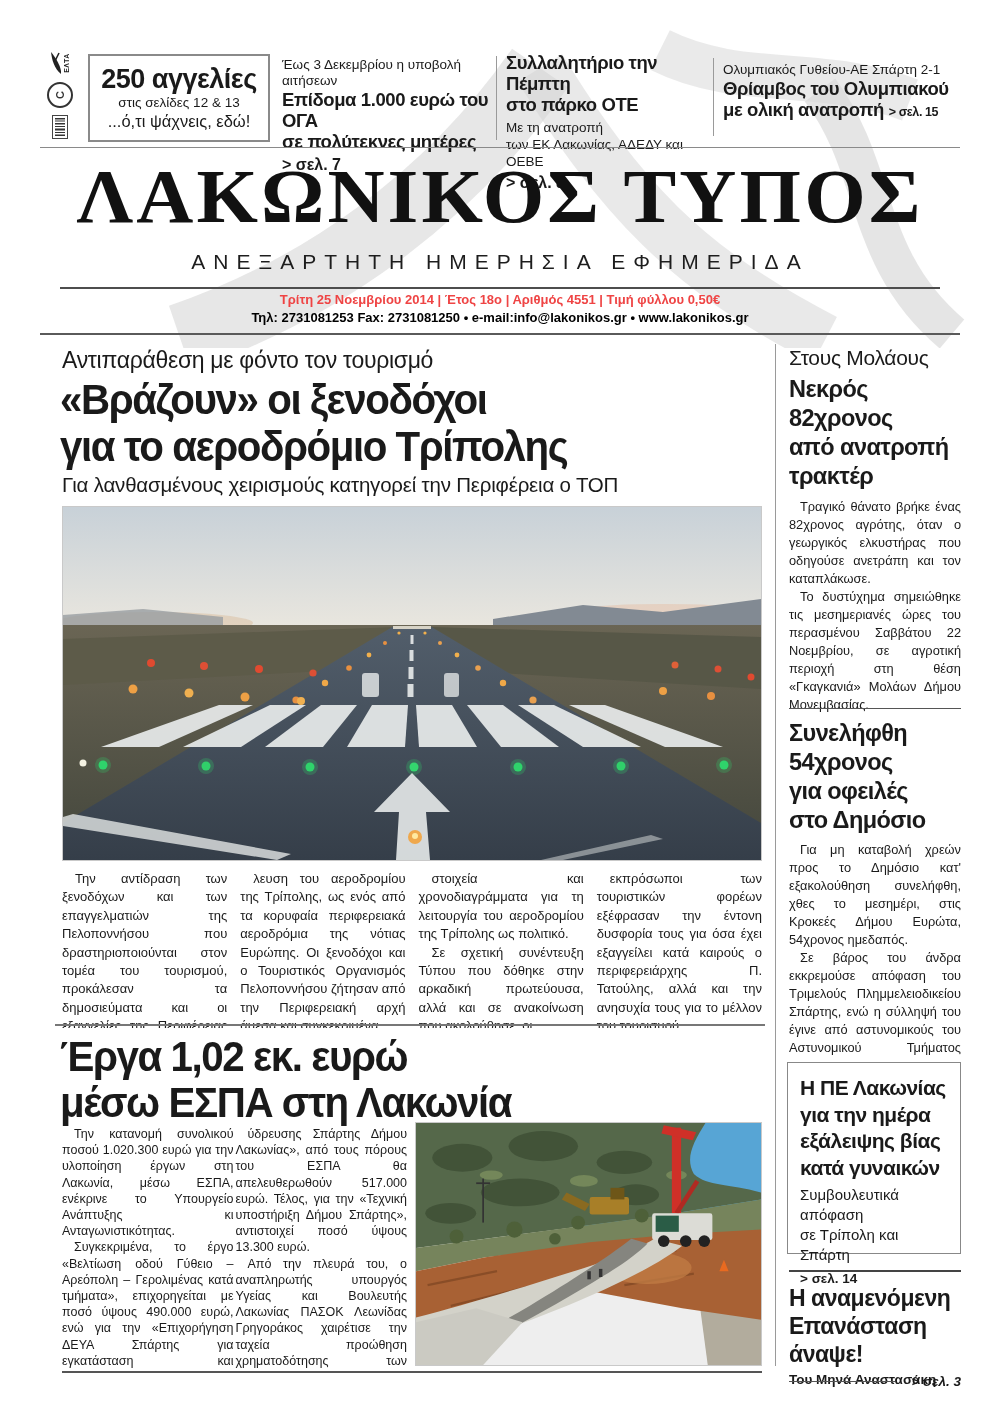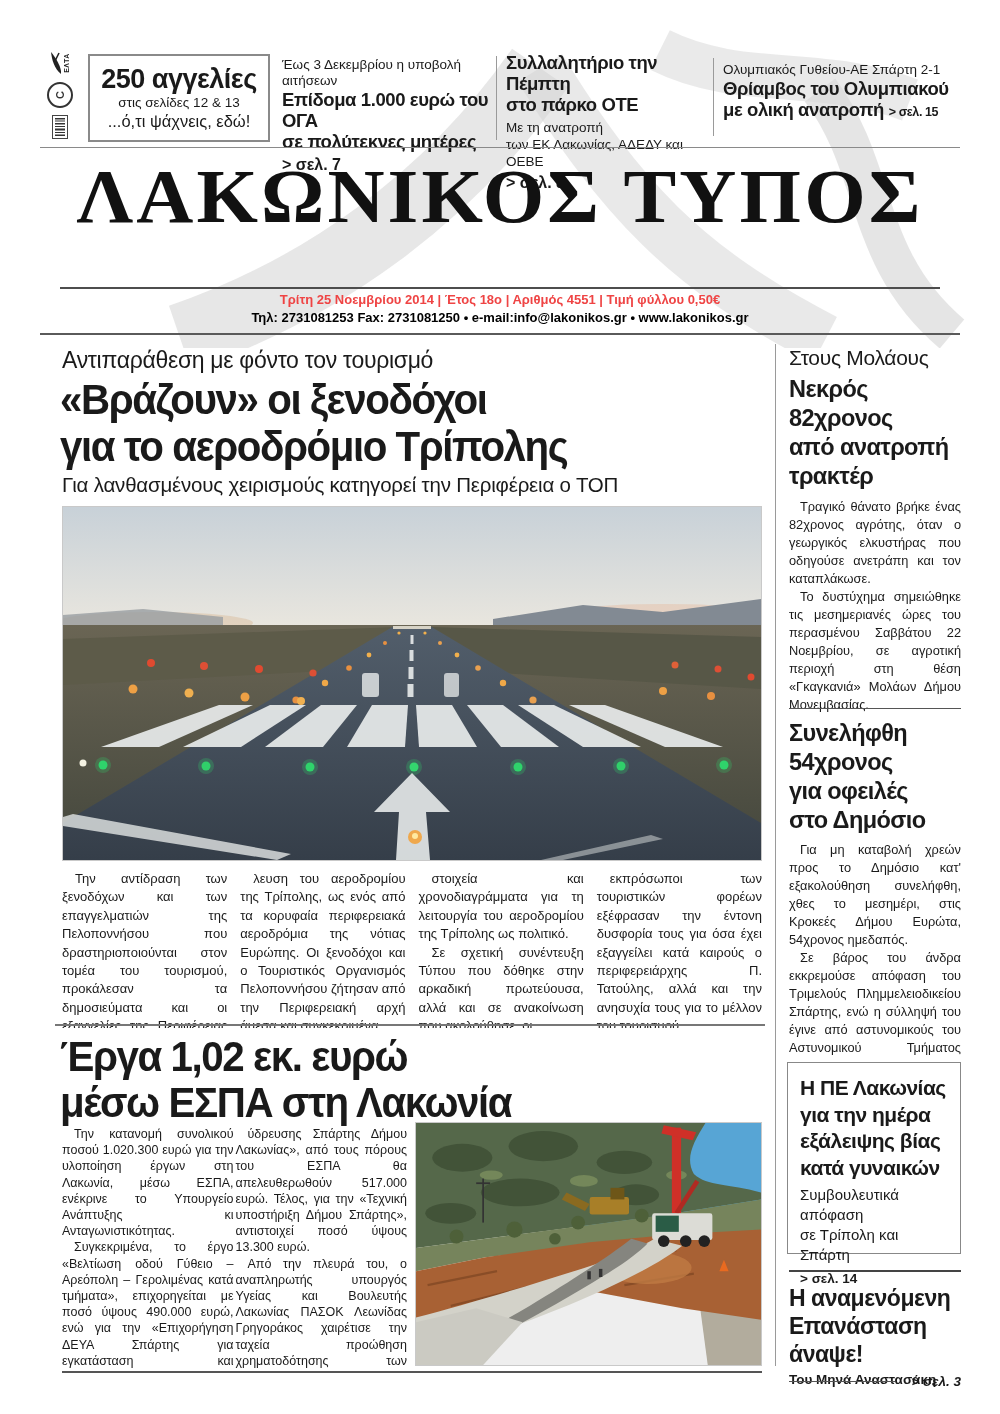--- a/index.html
+++ b/index.html
@@ -133,20 +133,21 @@
 
   <div class="abs z teaser" style="left:723px;top:62px;width:238px;">
     <div class="tsr-kicker">Ολυμπιακός Γυθείου-ΑΕ Σπάρτη 2-1</div>
     <div class="tsr-title">Θρίαμβος του Ολυμπιακού</div>
     <div class="tsr-title"><span>με ολική ανατροπή</span> <span class="tsr-ref" style="font-size:12.5px;">&gt; σελ. 15</span></div>
   </div>
 
   <div class="abs z hrule" style="left:40px;top:147px;width:920px;"></div>
 
   <div class="abs z mast-title">ΛΑΚΩΝΙΚΟΣ ΤΥΠΟΣ</div>
+  <div class="abs z mast-sub">ΑΝΕΞΑΡΤΗΤΗ ΗΜΕΡΗΣΙΑ ΕΦΗΜΕΡΙΔΑ</div>
   <div class="abs z hrule" style="left:60px;top:287px;width:880px;height:2px;background:#4d4d4d;"></div>
   <div class="abs z issue">Τρίτη 25 Νοεμβρίου 2014 | Έτος 18ο | Αριθμός 4551 | Τιμή φύλλου 0,50€</div>
   <div class="abs z contact">Τηλ: 2731081253 Fax: 2731081250 • e-mail:info@lakonikos.gr • www.lakonikos.gr</div>
   <div class="abs z hrule" style="left:40px;top:333px;width:920px;height:2px;background:#5a5a5a;"></div>
 
   <div class="abs z lead-kicker">Αντιπαράθεση με φόντο τον τουρισμό</div>
   <div class="abs z lead-head">
     <div>«Βράζουν» οι ξενοδόχοι</div>
     <div>για το αεροδρόμιο Τρίπολης</div>
   </div>

